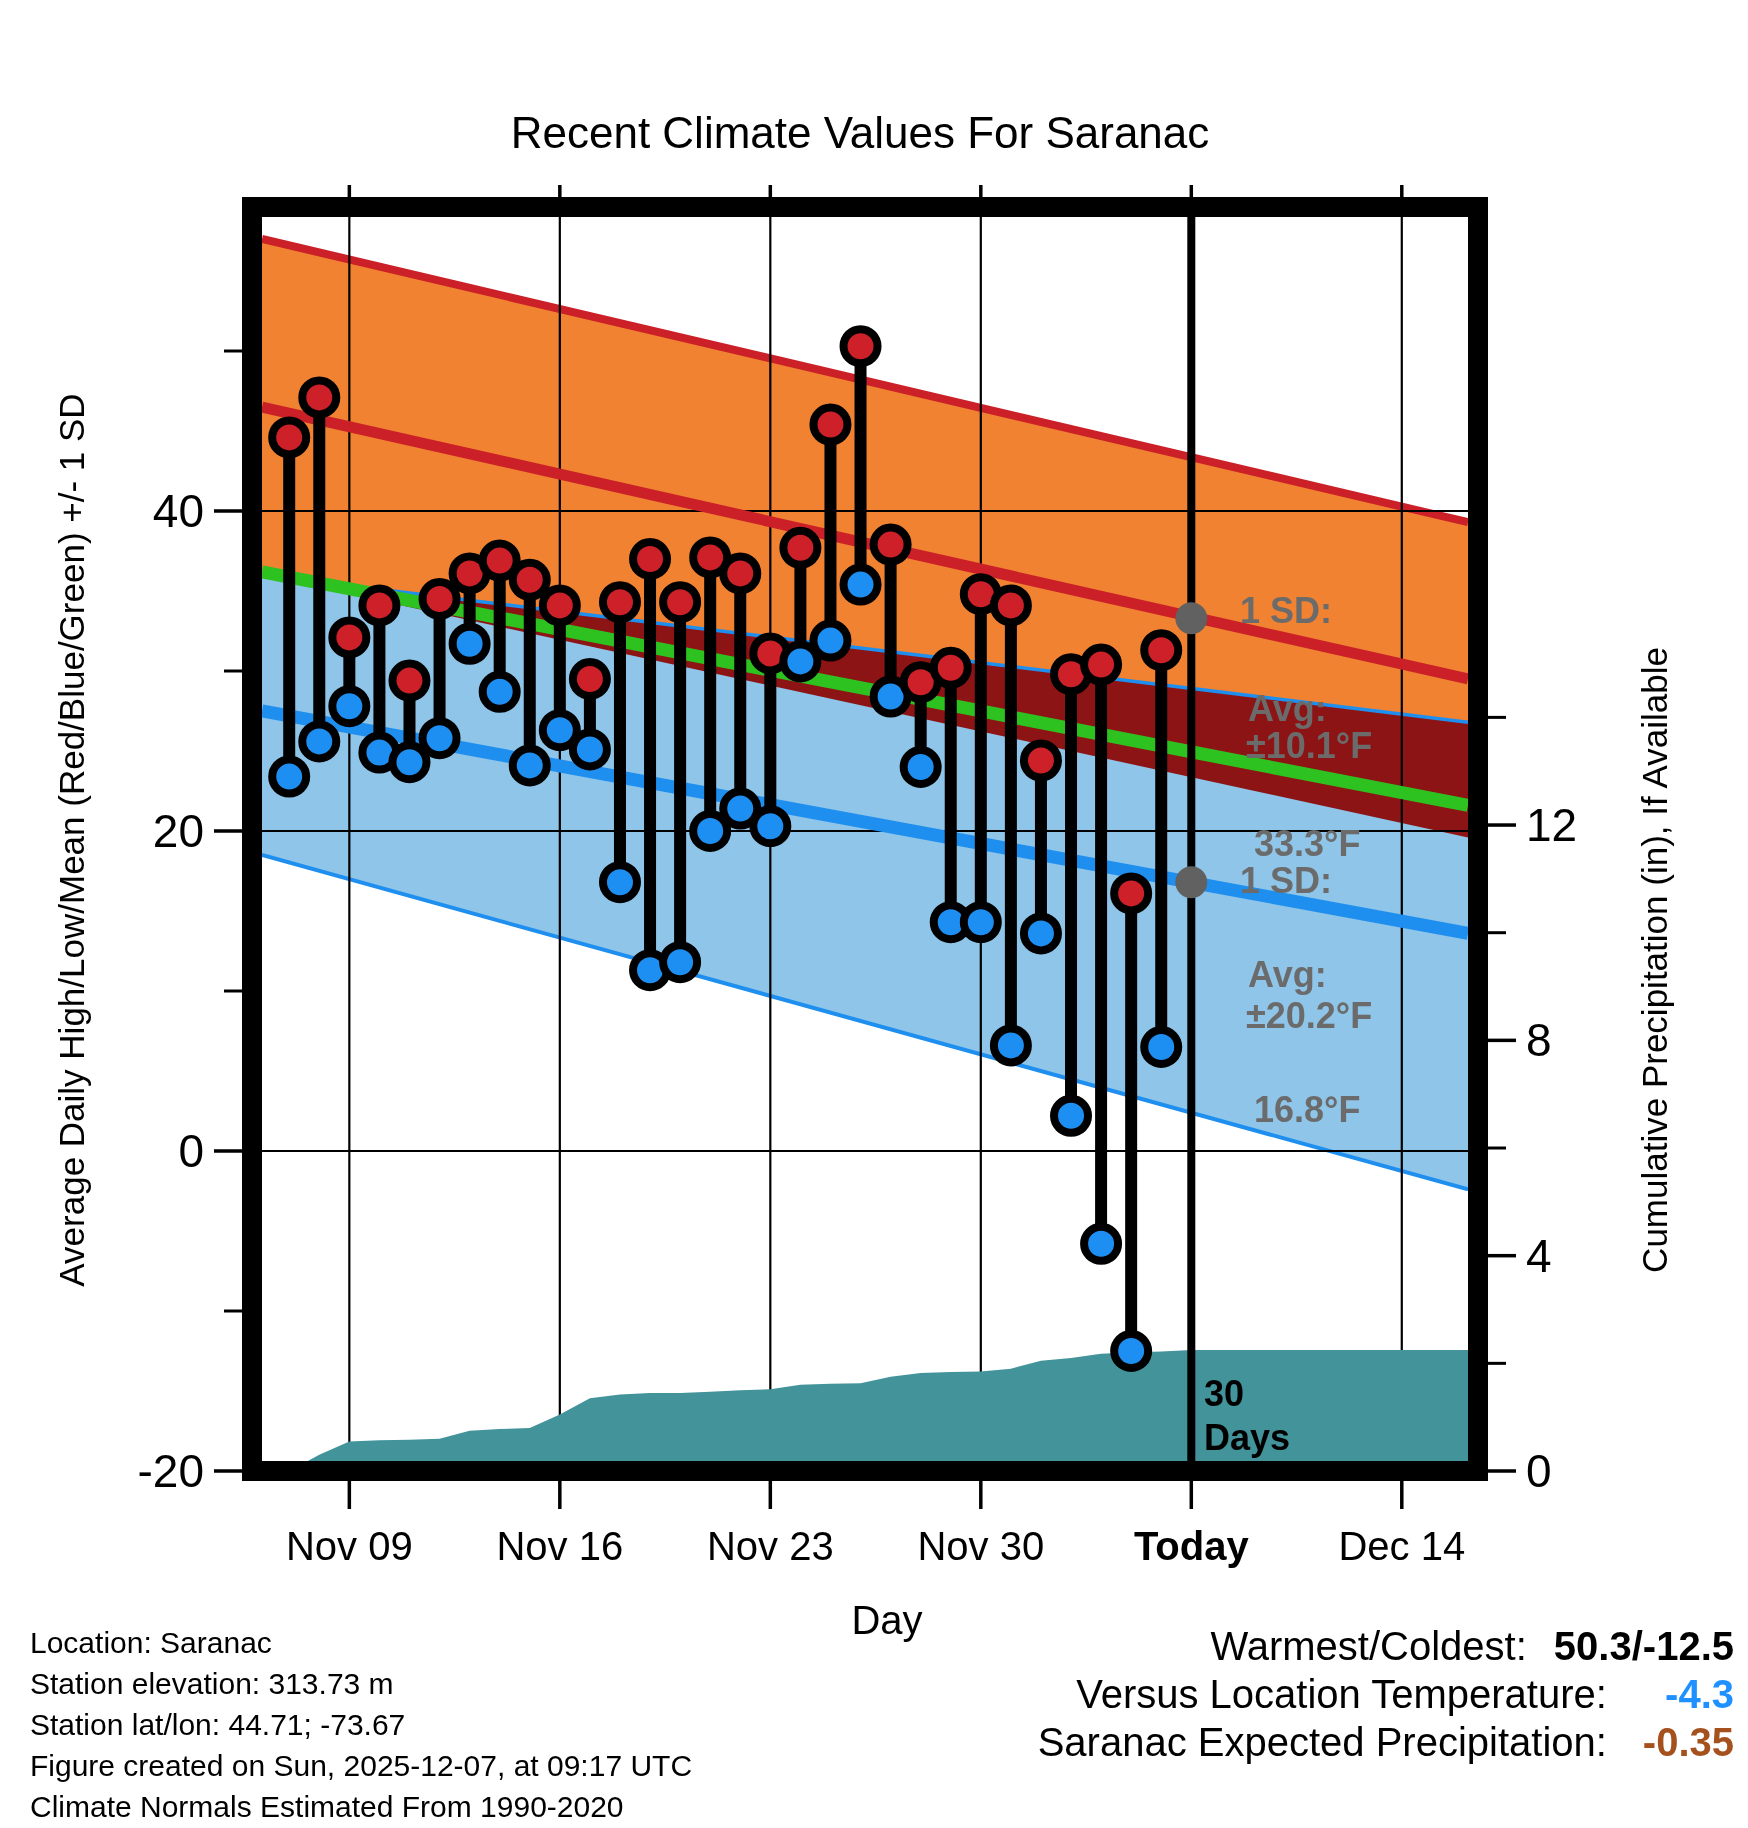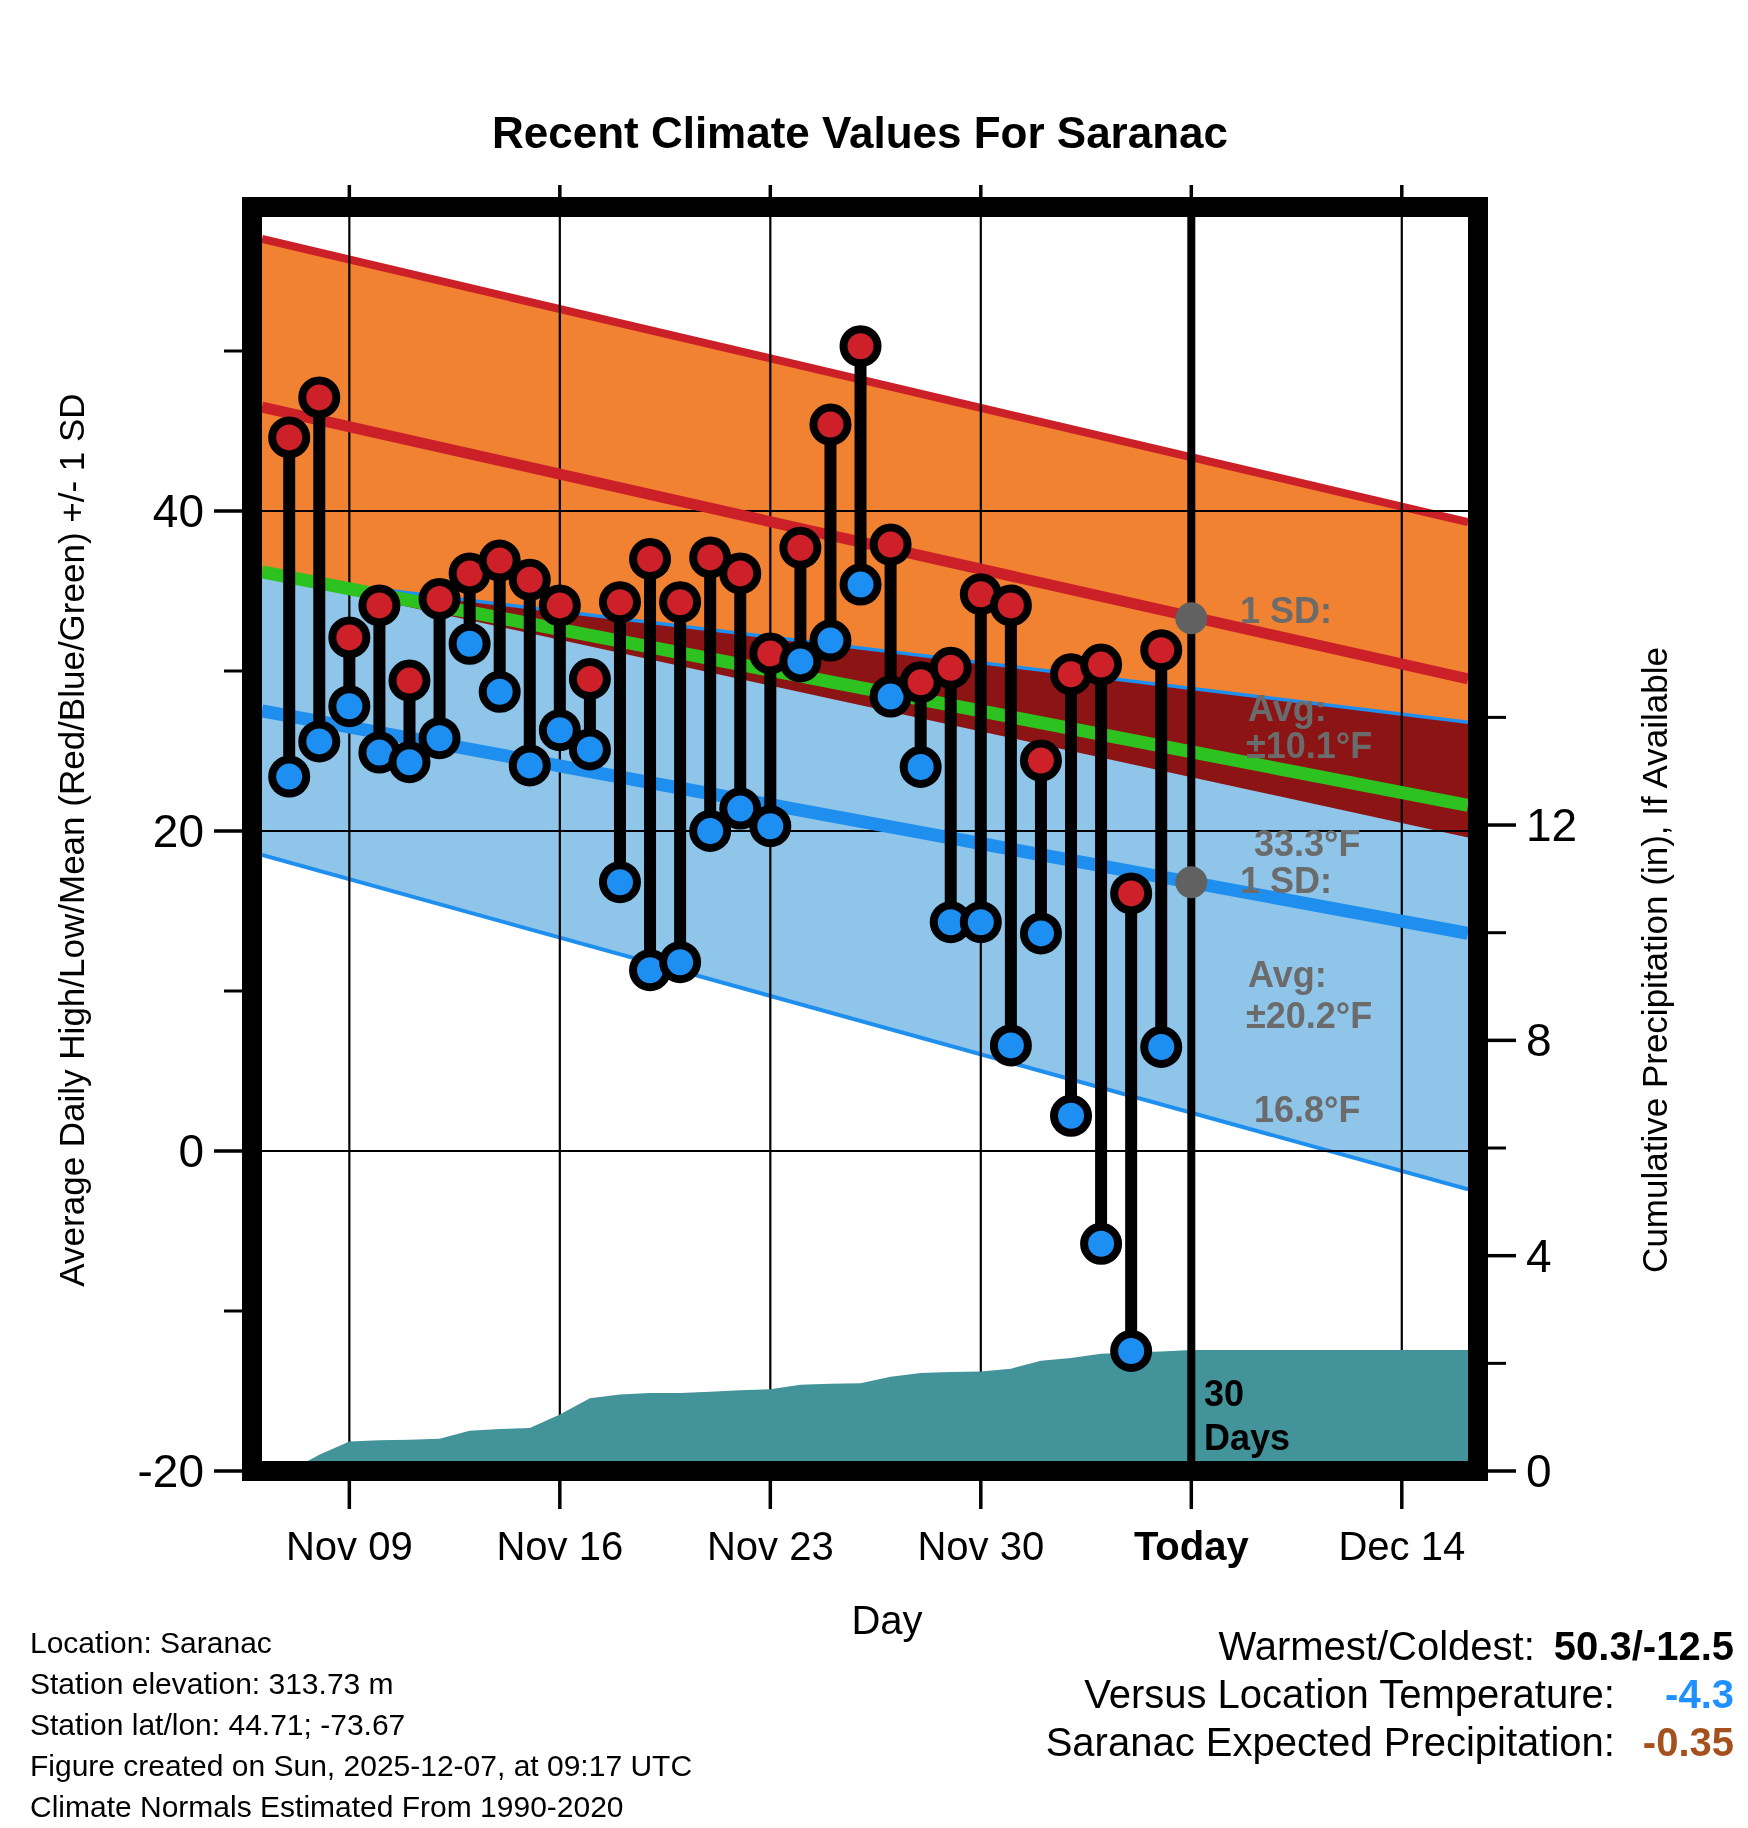--- a/index.html
+++ b/index.html
@@ -1,32 +1,32 @@
 <!DOCTYPE html>
 <html><head>
 <meta charset="utf-8">
 <style>
   html,body{margin:0;padding:0;background:#fff;}
   .page{position:relative;width:1748px;height:1828px;background:#fff;overflow:hidden;
         font-family:"Liberation Sans","DejaVu Sans",sans-serif;color:#000;}
   svg{position:absolute;left:0;top:0;}
   .title{position:absolute;left:0;top:108px;width:1720px;text-align:center;
-         font-size:44px;letter-spacing:0px;font-weight:bold;}
+         font-size:44px;letter-spacing:0px;}
   .yaxis-label{position:absolute;left:72px;top:840px;transform:translate(-50%,-50%) rotate(-90deg);
          font-size:35px;white-space:nowrap;}
   .yaxis-label-right{position:absolute;left:1655px;top:960px;transform:translate(-50%,-50%) rotate(-90deg);
          font-size:35px;white-space:nowrap;}
   .xaxis-label{position:absolute;left:887px;top:1598px;transform:translateX(-50%);font-size:40px;}
   .ann{position:absolute;font-weight:700;font-size:36px;line-height:45px;white-space:pre;margin-left:36px;}
   .ann .l2{padding-left:6px;}
   .ann div{white-space:pre;}
   .days-ann{position:absolute;font-weight:700;font-size:36px;line-height:44px;color:#000;}
   .footer{position:absolute;left:30px;top:1622px;font-size:30px;line-height:41px;}
   .summary{position:absolute;right:14px;top:1622px;text-align:right;font-size:40px;line-height:48px;}
-  .summary .val{display:inline-block;min-width:100px;text-align:right;font-weight:700;margin-left:8px;}
+  .summary .val{display:inline-block;min-width:100px;text-align:right;font-weight:700;margin-left:16px;}
 </style>
 </head>
 <body>
 
 <div class="page">
 
   <div class="title">Recent Climate Values For Saranac</div>
 
   <svg id="chart" width="1748" height="1828" viewBox="0 0 1748 1828">
       <defs>

